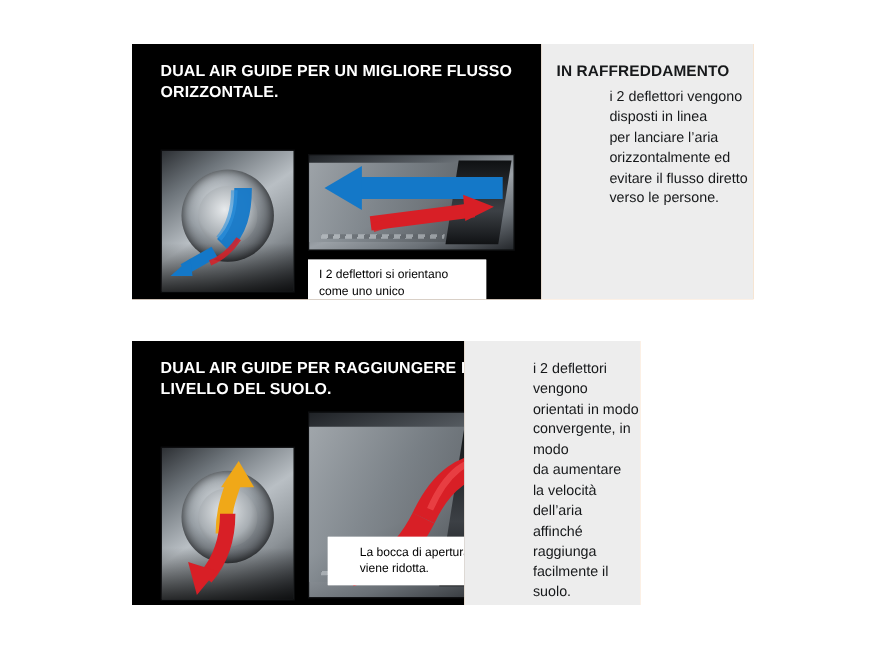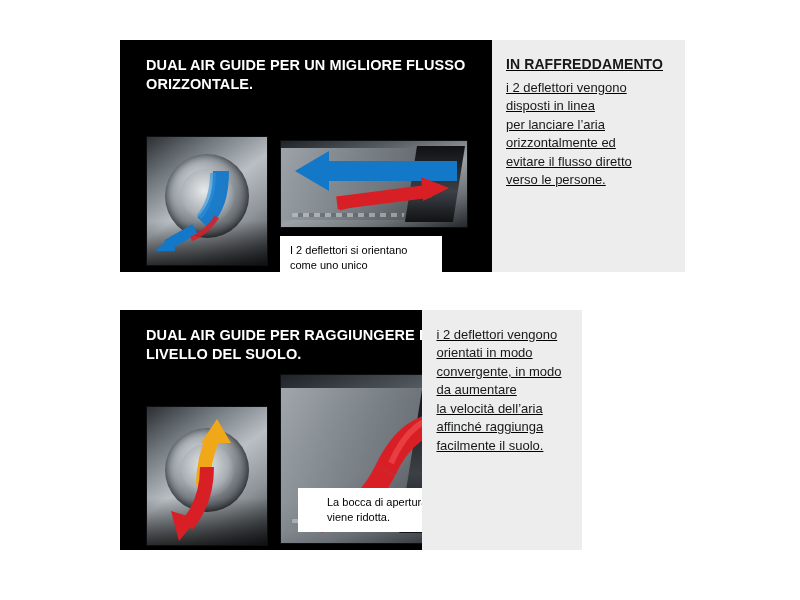--- a/index.html
+++ b/index.html
@@ -21,21 +21,20 @@
     width: 800px;
     height: 600px;
     background: #ffffff;
   }
 
   
   .panel {
     position: absolute;
     display: flex;
     background: #fdba74;
-    text-decoration: underline;
   }
   .panel-cooling { left: 120px; top: 40px; width: 565px; height: 232px; }
   .panel-heating { left: 120px; top: 310px; width: 462px; height: 240px; }
 
   .panel-left {
     position: relative;
     width: 372px;
     height: 100%;
     background: #000000;
     overflow: hidden;
@@ -69,20 +68,21 @@
     font-size: 14px;
     letter-spacing: 0.1px;
     margin: 0 0 6px 0;
     line-height: 1.2;
   }
   .side-body {
     color: #16181a;
     font-size: 13px;
     line-height: 1.42;
     white-space: pre-line;
+    margin-left: 48px;
   }
 
   
   .photo {
     position: absolute;
     overflow: hidden;
     background: #1b1d20;
   }
 
   

